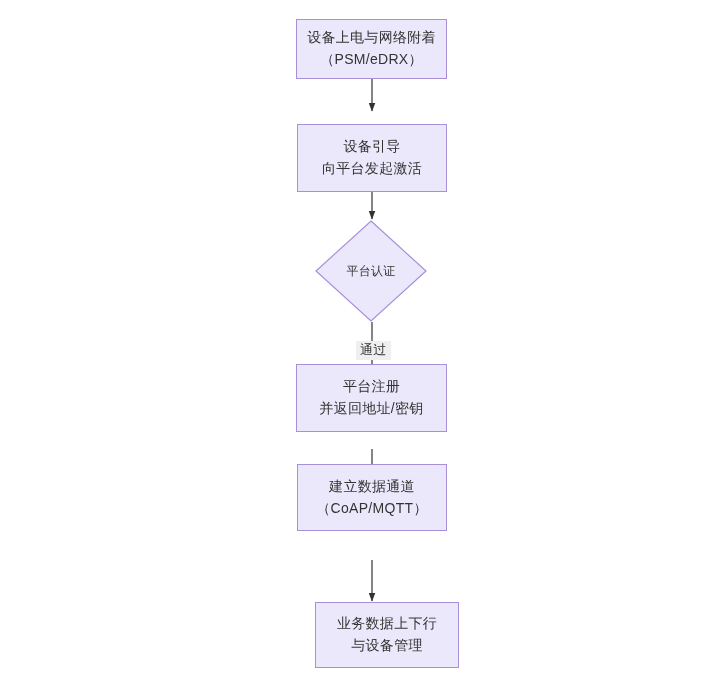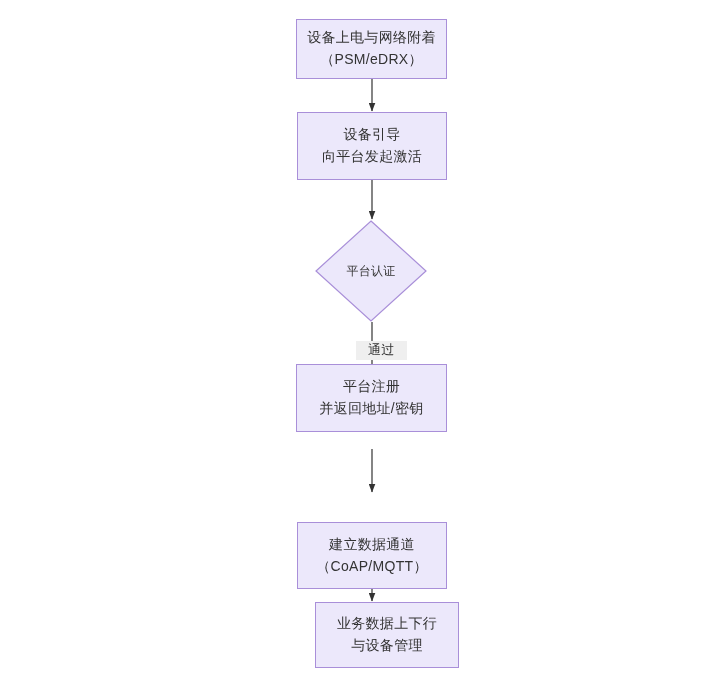--- a/index.html
+++ b/index.html
@@ -70,21 +70,21 @@
     color: #333333;
     font-size: 12px;
     letter-spacing: 0.3px;
   }
   .edge-label {
     position: absolute;
     background: #efefef;
     color: #333333;
     font-size: 13px;
     line-height: 1.3;
-    padding: 1px 12px;
+    padding: 1px 4px;
     letter-spacing: 0.3px;
     white-space: nowrap;
   }
 </style>
 </head>
 <body>
 
 <div id="flow-canvas">
 
   <svg class="edges" viewBox="0 0 726 700">
@@ -103,38 +103,38 @@
     <line x1="372" y1="449" x2="372" y2="492" stroke="#333333" stroke-width="1.2" marker-end="url(#arrowhead)"></line>
 
     <line x1="372" y1="560" x2="372" y2="601" stroke="#333333" stroke-width="1.2" marker-end="url(#arrowhead)"></line>
   </svg>
 
   <div class="node" style="left:296px; top:19px; width:151px; height:60px;">
     <span class="node-label">设备上电与网络附着
 （PSM/eDRX）</span>
   </div>
 
-  <div class="node" style="left:297px; top:112px; width:150px; height:68px;">
+  <div class="node" style="left:297px; top:124px; width:150px; height:68px;">
     <span class="node-label">设备引导
 向平台发起激活</span>
   </div>
 
   <div class="decision-wrap" style="left:315px; top:220px;">
     <svg class="decision-shape" viewBox="0 0 112 102">
       <polygon points="56,1 111,51 56,101 1,51" fill="#ece8fb" stroke="#a98fd9" stroke-width="1.2"></polygon>
     </svg>
     <div class="decision-text">平台认证</div>
   </div>
 
   <div class="node" style="left:296px; top:364px; width:151px; height:68px;">
     <span class="node-label">平台注册
 并返回地址/密钥</span>
   </div>
 
-  <div class="node" style="left:297px; top:522px; width:150px; height:67px;">
+  <div class="node" style="left:297px; top:464px; width:150px; height:67px;">
     <span class="node-label">建立数据通道
 （CoAP/MQTT）</span>
   </div>
 
   <div class="node" style="left:315px; top:602px; width:144px; height:66px;">
     <span class="node-label">业务数据上下行
 与设备管理</span>
   </div>
 
   <div class="edge-label" style="left:356px; top:341px;">通过</div>

